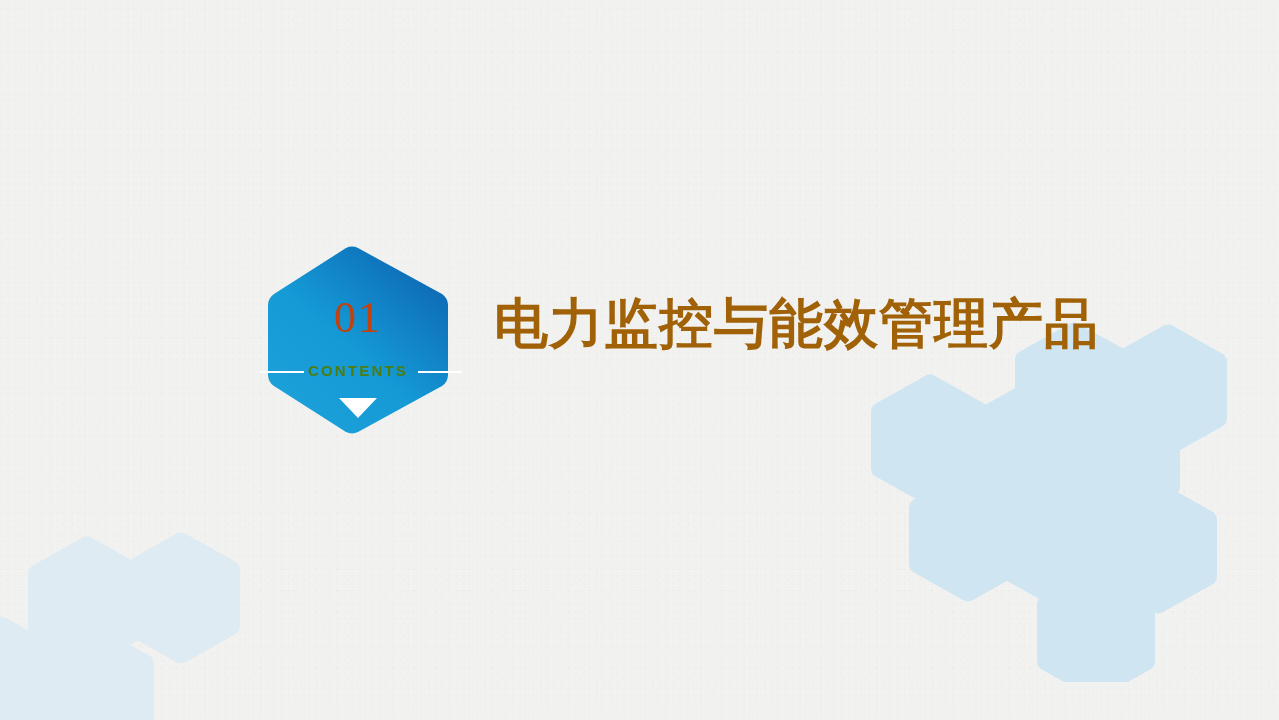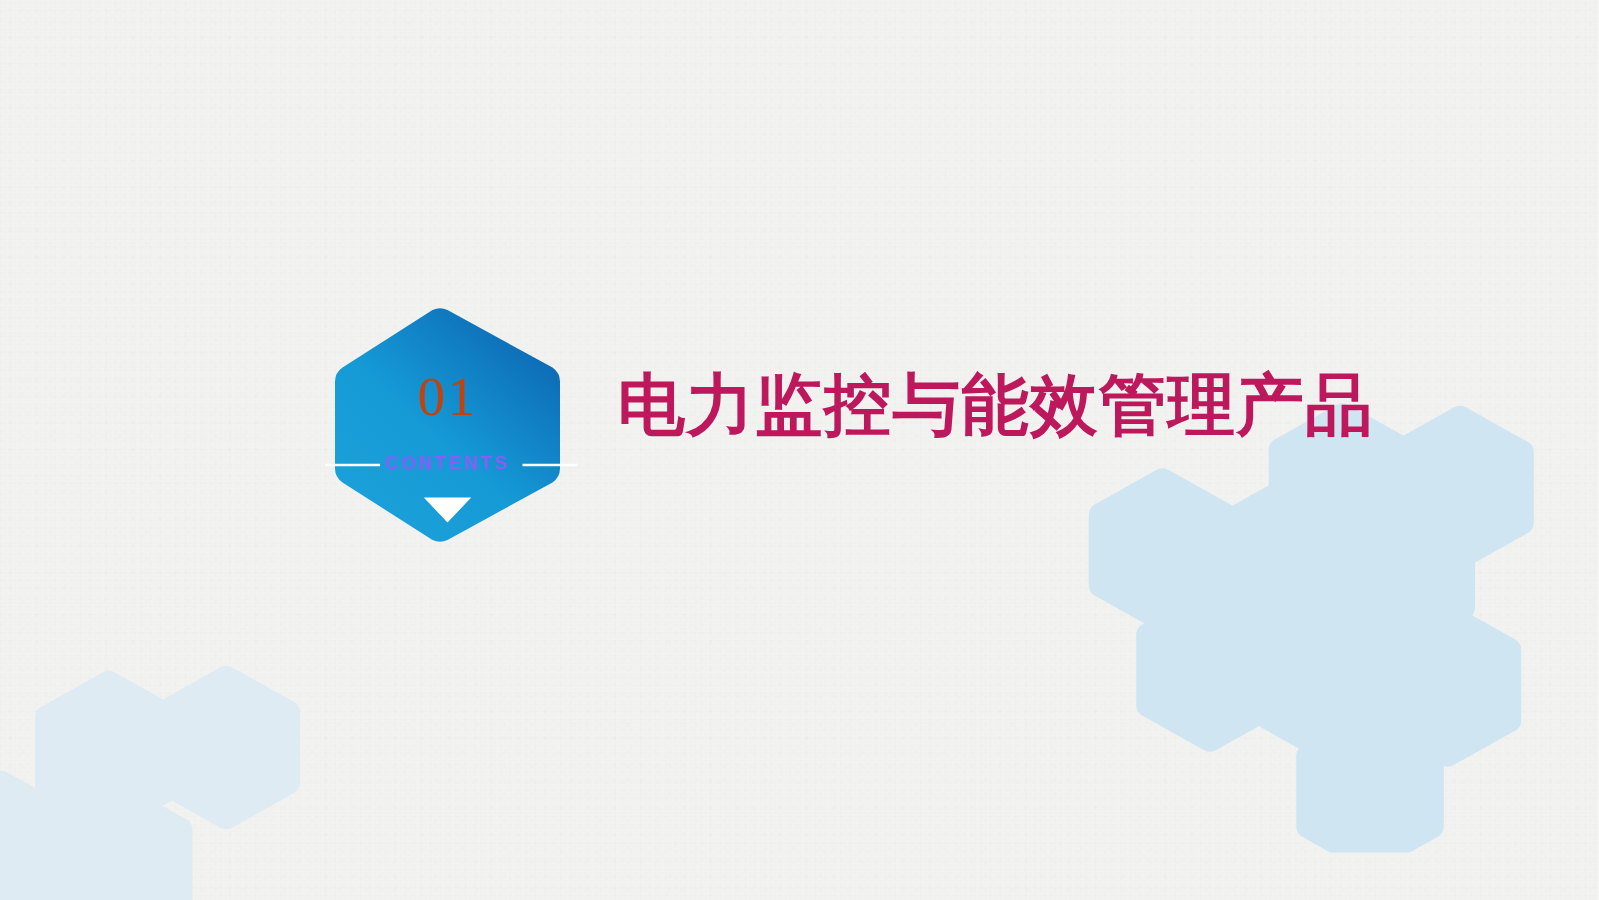--- a/index.html
+++ b/index.html
@@ -77,21 +77,21 @@
 
   .badge-caption {
     position: absolute;
     left: 0;
     top: 116px;
     width: 184px;
     text-align: center;
     font-size: 15px;
     font-weight: bold;
     letter-spacing: 2.2px;
-    color: #8b5cf6;
+    color: #4d7c0f;
   }
 
   .badge-arrow {
     position: absolute;
     left: 50%;
     top: 152px;
     transform: translateX(-50%);
     width: 0;
     height: 0;
     border-left: 19px solid transparent;
@@ -101,21 +101,21 @@
 
   
   .section-title {
     position: absolute;
     left: 494px;
     top: 288px;
     font-size: 54px;
     font-weight: bold;
     letter-spacing: 1px;
     white-space: nowrap;
-    color: #be185d;
+    color: #a16207;
   }
 </style>
 </head>
 <body>
 
 <div class="slide">
 
   <div class="slide-texture"></div>
 
   <div class="honeycomb" id="honeycomb-right">

